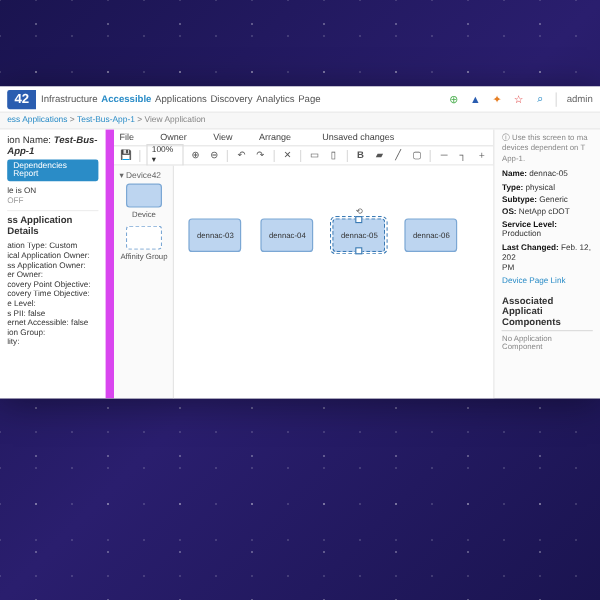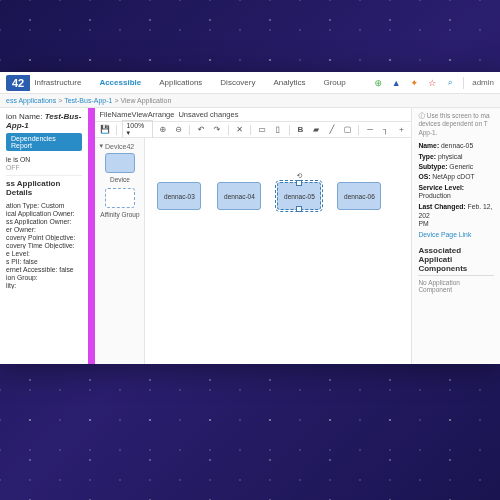--- a/index.html
+++ b/index.html
@@ -1,39 +1,39 @@
 <!DOCTYPE html>
 <html><head>
 <meta charset="utf-8">
 <style>
 *{box-sizing:border-box;margin:0;padding:0;font-family:Arial,Helvetica,sans-serif}
 body{width:500px;height:500px;background:linear-gradient(135deg,#1a1450 0%,#2a1e6e 50%,#1a1450 100%);position:relative;overflow:hidden}
 .bgdots{position:absolute;inset:0}
 .bgdots::before,.bgdots::after{content:'';position:absolute;inset:0;background-image:radial-gradient(circle,rgba(255,255,255,.15) 1px,transparent 1px),radial-gradient(circle,rgba(255,255,255,.08) 1px,transparent 1px);background-size:60px 40px,30px 30px;background-position:0 0,15px 15px}
-.app{position:absolute;top:72px;left:0;right:0;height:292px;background:#fff;box-shadow:0 4px 30px rgba(0,0,0,.4);font-size:7.5px;color:#333;overflow:hidden}
+.app{position:absolute;top:72px;left:0;right:0;height:260px;background:#fff;box-shadow:0 4px 30px rgba(0,0,0,.4);font-size:7.5px;color:#333;overflow:hidden}
 .topbar{height:22px;background:#fff;border-bottom:1px solid #e5e5e5;display:flex;align-items:center;padding:0 6px}
 .logo{background:#2a5db0;color:#fff;font-weight:bold;font-size:11px;padding:2px 6px;border-radius:2px 0 0 2px;margin-right:4px}
-.nav{display:flex;gap:18px}
+.nav{display:flex;gap:3px}
 .nav a{color:#555;text-decoration:none;font-size:8px;cursor:pointer}
 .nav a.active{color:#2a8cc7;font-weight:bold}
 .topright{margin-left:auto;display:flex;align-items:center;gap:8px}
 .topright .ico{width:10px;height:10px;display:flex;align-items:center;justify-content:center;font-size:9px;cursor:pointer}
 .topright .divider{width:1px;height:12px;background:#ddd}
 .user{color:#666;font-size:8px}
 .breadcrumb{height:14px;background:#f7f7f7;border-bottom:1px solid #e5e5e5;display:flex;align-items:center;padding:0 6px;font-size:7px;color:#888}
 .breadcrumb a{color:#2a8cc7;text-decoration:none}
 .content{display:flex;height:calc(100% - 36px)}
 .left{width:105px;border-right:7px solid #d946ef;padding:4px 6px;overflow:hidden;background:#fff}
 .appname{font-size:8px;color:#333;margin-bottom:3px}
 .appname b{font-style:italic}
 .btn-blue{background:#2a8cc7;color:#fff;font-size:7px;padding:2px 5px;border-radius:2px;display:inline-block;margin-bottom:4px;cursor:pointer}
 .field{font-size:6.8px;color:#333;margin:1px 0;white-space:nowrap;overflow:hidden;text-overflow:ellipsis}
 .sect{font-size:8px;font-weight:bold;color:#333;margin:4px 0 5px;border-top:1px solid #eee;padding-top:3px}
 .center{flex:1;display:flex;flex-direction:column;background:#fff}
-.editbar{height:14px;border-bottom:1px solid #e5e5e5;display:flex;align-items:center;padding:0 4px;gap:0}
+.editbar{height:14px;border-bottom:1px solid #e5e5e5;display:flex;align-items:center;padding:0 4px;gap:22px}
 .editbar span{font-size:7.5px;color:#444;cursor:pointer}
 .unsaved{color:#aaa;margin-left:4px;font-size:7px}
 .toolbar{height:16px;border-bottom:1px solid #e5e5e5;display:flex;align-items:center;padding:0 4px;gap:4px}
 .tool{width:12px;height:12px;display:flex;align-items:center;justify-content:center;font-size:8px;color:#555;cursor:pointer;border:1px solid transparent}
 .zoomsel{font-size:7px;border:1px solid #ddd;padding:1px 3px;cursor:pointer}
 .sep{width:1px;height:10px;background:#ddd;margin:0 1px}
 .canvaswrap{flex:1;display:flex}
 .palette{width:50px;border-right:1px solid #e5e5e5;background:#fafafa;padding:4px}
 .palhead{font-size:7px;color:#666;margin-bottom:3px;display:flex;align-items:center;gap:2px}
 .shape{width:30px;height:20px;background:#bdd5f0;border:1px solid #7ba7d4;border-radius:3px;margin:3px auto}
@@ -59,21 +59,21 @@
 
 <div class="app">
   <div class="topbar">
     <div class="logo">42</div>
     <div class="nav">
       <a>Infrastructure</a>
       <a class="active">Accessible</a>
       <a>Applications</a>
       <a>Discovery</a>
       <a>Analytics</a>
-      <a>Group</a>
+      <a>Page</a>
     </div>
     <div class="topright">
       <span class="ico" style="color:#4caf50">⊕</span>
       <span class="ico" style="color:#2a5db0">▲</span>
       <span class="ico" style="color:#e67e22">✦</span>
       <span class="ico" style="color:#d33">☆</span>
       <span class="ico" style="color:#2a8cc7">⌕</span>
       <span class="divider"></span>
       <span class="user">admin</span>
     </div>
@@ -106,21 +106,21 @@
           <div class="field">s PII: false</div>
           <div class="field">ernet Accessible: false</div>
           <div class="field">ion Group:</div>
           <div class="field">lity:</div>
         </div>
     </div>
 
     <div class="center">
       <div class="editbar">
         <span>File</span>
-        <span>Name</span>
+        <span>Owner</span>
         <span>View</span>
         <span>Arrange</span>
         <span class="unsaved">Unsaved changes</span>
       </div>
       <div class="toolbar">
         <span class="tool">💾</span>
         <span class="sep"></span>
         <span class="zoomsel"><span>100%</span> ▾</span>
         <span class="tool">⊕</span>
         <span class="tool">⊖</span>

